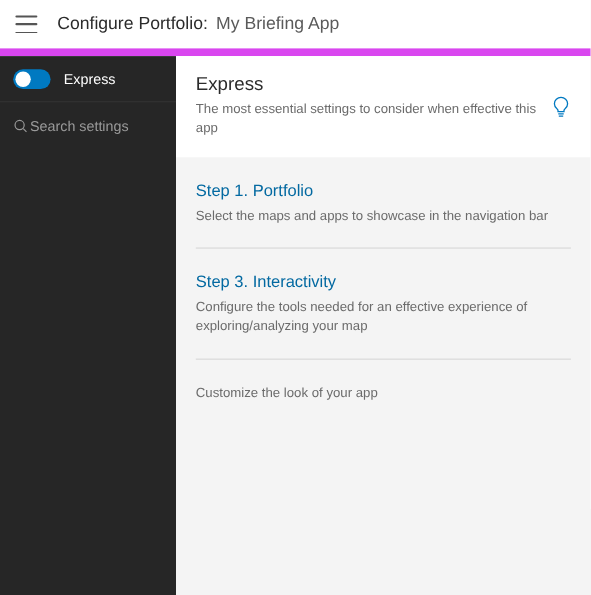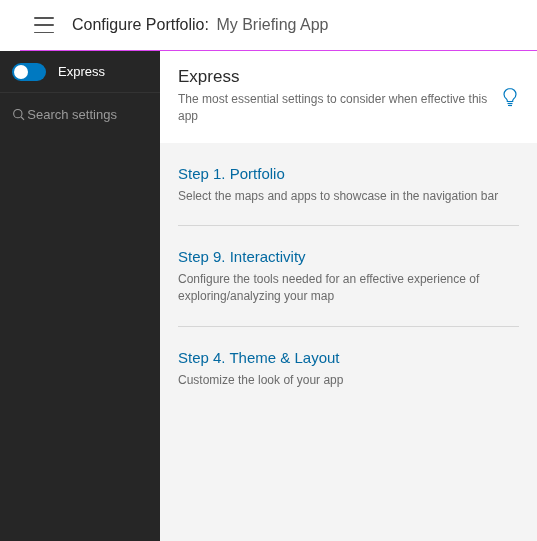--- a/index.html
+++ b/index.html
@@ -1,18 +1,18 @@
 <!DOCTYPE html>
 <html><head>
 <meta charset="utf-8">
 <style>
 * { margin: 0; padding: 0; box-sizing: border-box; font-family: "Avenir Next", "Segoe UI", -apple-system, sans-serif; }
 body { width: 537px; height: 541px; overflow: hidden; background: #fff; }
 
-.header { height: 51px; display: flex; align-items: center; padding: 0 14px; border-bottom: 1px solid #d946ef; gap: 18px; margin-left: 20px; }
+.header { height: 51px; display: flex; align-items: center; padding: 0 14px; border-bottom: 7px solid #d946ef; gap: 18px; }
 .hamburger { width: 20px; height: 16px; display: flex; flex-direction: column; justify-content: space-between; cursor: pointer; }
 .hamburger span { height: 1.5px; background: #555; border-radius: 1px; }
 .header-title { font-size: 16px; font-weight: 500; color: #2b2b2b; }
 .header-sub { font-size: 16px; font-weight: 300; color: #5a5a5a; margin-left: 3px; }
 
 .body { display: flex; height: calc(100% - 51px); }
 
 .sidebar { width: 160px; background: #262626; color: #fff; display: flex; flex-direction: column; }
 .toggle-row { height: 42px; display: flex; align-items: center; padding: 0 12px; gap: 12px; border-bottom: 1px solid #333; }
 .toggle { width: 34px; height: 18px; background: #0079c1; border-radius: 9px; position: relative; cursor: pointer; }
@@ -76,22 +76,21 @@
         <line x1="7" y1="18.5" x2="11" y2="18.5" stroke="#0079c1" stroke-width="1.2"></line>
       </svg>
     </div>
 
     <div class="steps">
       <div class="step">
         <div class="step-heading">Step 1. Portfolio</div>
         <div class="step-desc">Select the maps and apps to showcase in the navigation bar</div>
       </div>
       <div class="step">
-        <div class="step-heading">Step 9. Interactivity</div>
+        <div class="step-heading">Step 3. Interactivity</div>
         <div class="step-desc">Configure the tools needed for an effective experience of exploring/analyzing your map</div>
       </div>
       <div class="step">
-        <div class="step-heading">Step 4. Theme &amp; Layout</div>
         <div class="step-desc">Customize the look of your app</div>
       </div>
     </div>
   </div>
 </div>
 
 </body></html>

